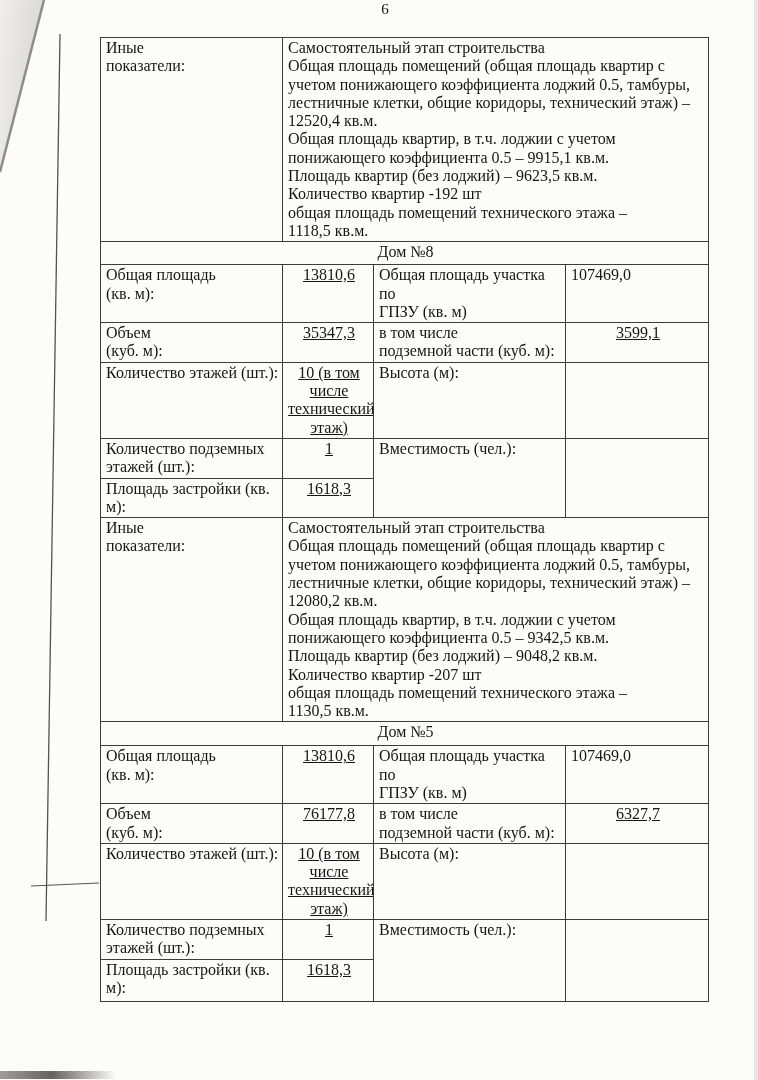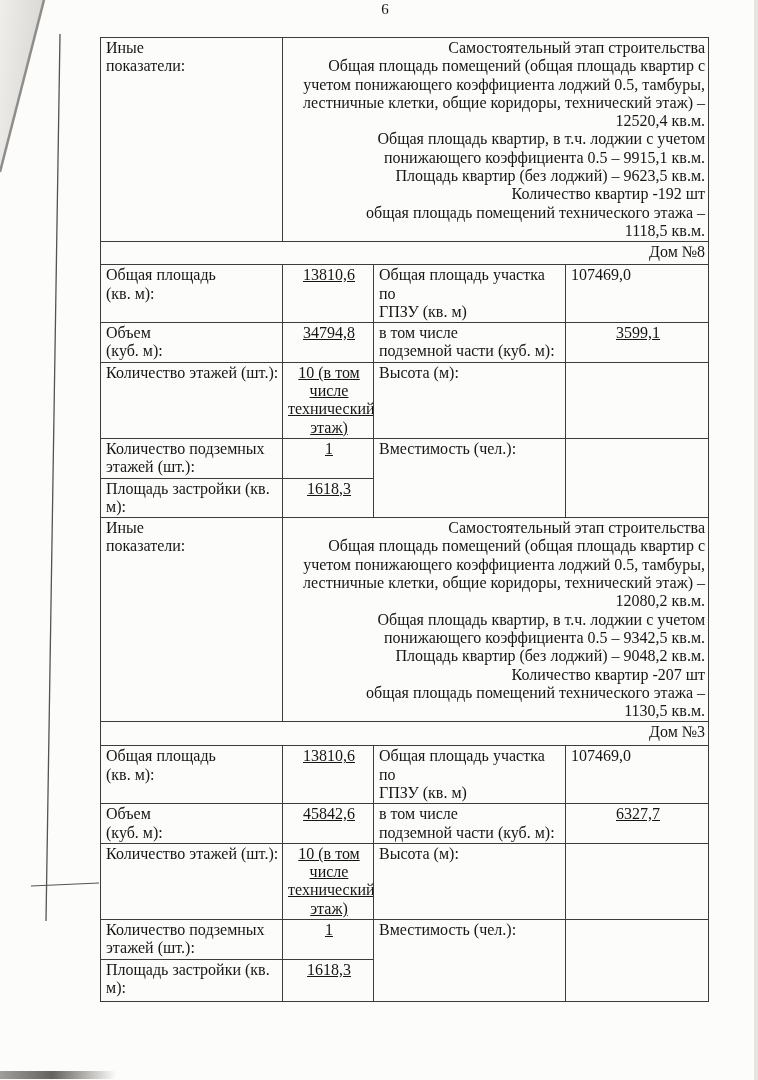--- a/index.html
+++ b/index.html
@@ -23,23 +23,23 @@
   }
   #doc-table td{
     border:1px solid #3c3c3a;
     vertical-align:top;
     padding:1px 3px 1px 5px;
     white-space:pre-line;
     overflow:hidden;
   }
   .c1{width:182px}.c2{width:91px}.c3{width:192px}.c4{width:143px}
   td.val{text-align:center;padding-left:2px;padding-right:2px;text-decoration:underline;}
-  td.house-title{text-align:right;padding:1px 0;}
+  td.house-title{text-align:center;padding:1px 0;}
   td.plot-val{vertical-align:bottom;padding-bottom:3px;padding-left:8px;white-space:nowrap;margin-left:37px;}
-  td.big-text{padding-left:7px;padding-top:2px;text-align:right;}
+  td.big-text{padding-left:7px;padding-top:2px;}
   tr.h-cont{height:201px}
   tr.h-title8{height:23px}
   tr.h-title9{height:24px}
   tr.h-r1{height:38px}
   tr.h-r2{height:38px}
   tr.h-r3{height:74px}
   tr.h-r4{height:37px}
   tr.h-r5a{height:37px}
   tr.h-r5b{height:42px}
   tr.h-other8{height:193px}
@@ -84,21 +84,21 @@
       <td>Общая площадь
 (кв. м):</td>
       <td class="val">13810,6</td>
       <td>Общая площадь участка по
 ГПЗУ (кв. м)</td>
       <td class="plot-val">107469,0</td>
     </tr>
     <tr class="h-r2">
       <td>Объем
 (куб. м):</td>
-      <td class="val">34794,8</td>
+      <td class="val">35347,3</td>
       <td>в том числе
 подземной части (куб. м):</td>
       <td class="val">3599,1</td>
     </tr>
     <tr class="h-r3">
       <td>Количество этажей (шт.):</td>
       <td class="val">10 (в том
 числе
 технический
 этаж)</td>
@@ -127,34 +127,34 @@
 12080,2 кв.м.
 Общая площадь квартир, в т.ч. лоджии с учетом
 понижающего коэффициента 0.5 – 9342,5 кв.м.
 Площадь квартир (без лоджий) – 9048,2 кв.м.
 Количество квартир -207 шт
 общая площадь помещений технического этажа –
 1130,5 кв.м.</td>
     </tr>
 
     <tr class="h-title9">
-      <td colspan="4" class="house-title">Дом №3</td>
+      <td colspan="4" class="house-title">Дом №5</td>
     </tr>
     <tr class="h-r1">
       <td>Общая площадь
 (кв. м):</td>
       <td class="val">13810,6</td>
       <td>Общая площадь участка по
 ГПЗУ (кв. м)</td>
       <td class="plot-val">107469,0</td>
     </tr>
     <tr class="h-r2">
       <td>Объем
 (куб. м):</td>
-      <td class="val">45842,6</td>
+      <td class="val">76177,8</td>
       <td>в том числе
 подземной части (куб. м):</td>
       <td class="val">6327,7</td>
     </tr>
     <tr class="h-r3">
       <td>Количество этажей (шт.):</td>
       <td class="val">10 (в том
 числе
 технический
 этаж)</td>

